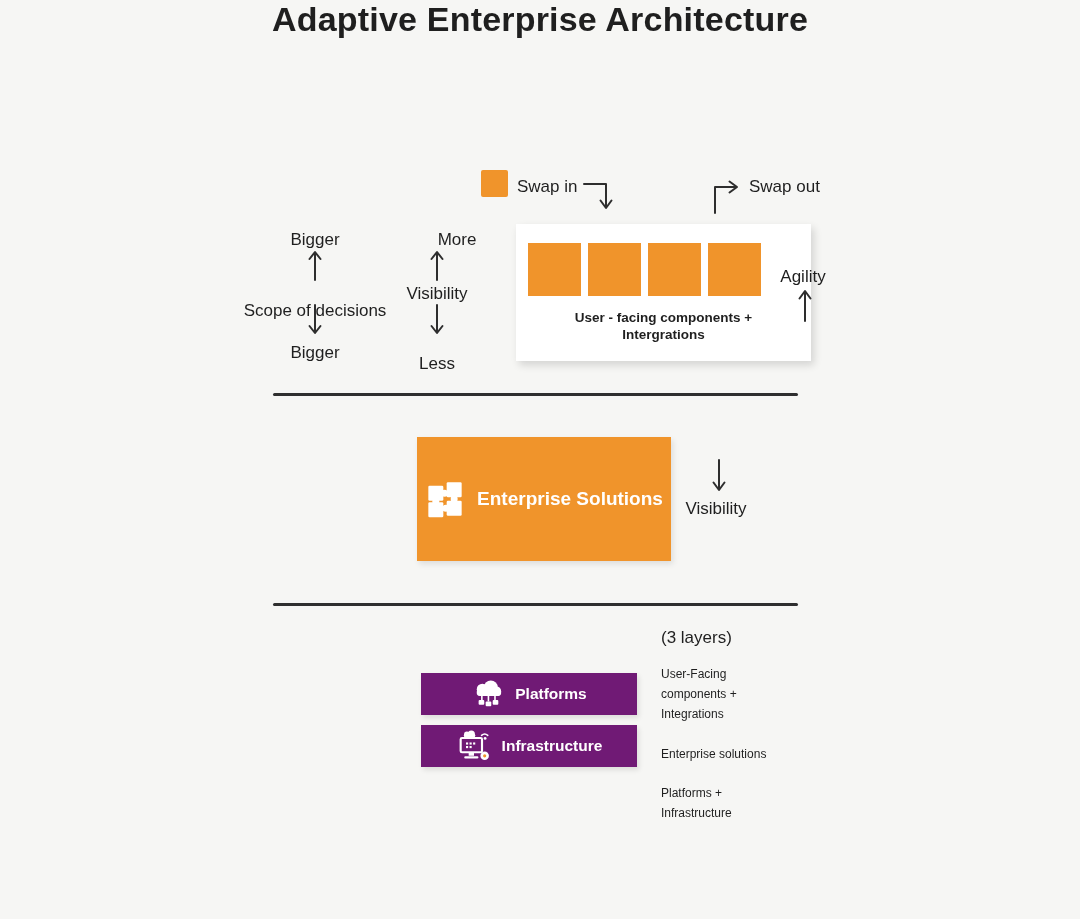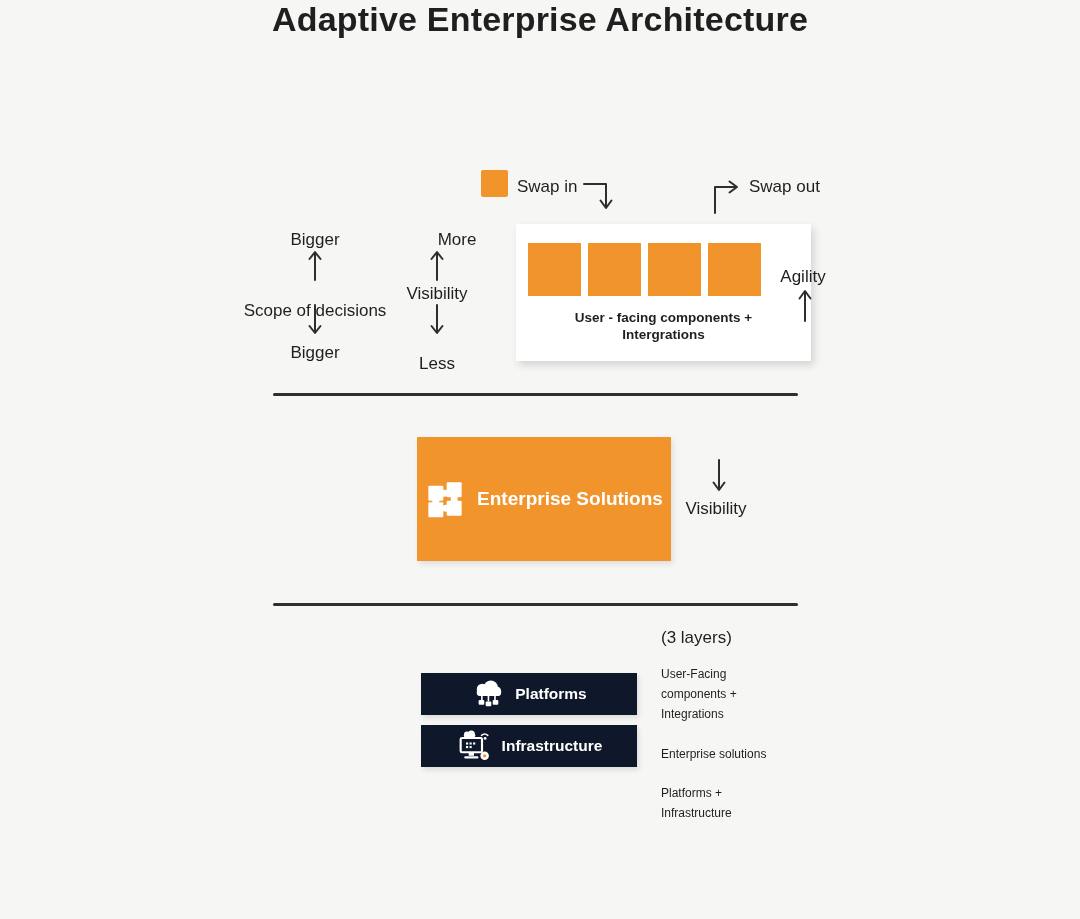--- a/index.html
+++ b/index.html
@@ -48,21 +48,21 @@
   .enterprise-box{
     left:417px;top:437px;width:254px;height:124px;background:#F0942B;
     display:flex;align-items:center;justify-content:center;gap:12px;
     box-shadow:2px 3px 6px rgba(0,0,0,0.10);
   }
   .enterprise-label{color:#fff;font-size:19px;font-weight:700;}
 
   .note{left:237px;top:694px;width:160px;font-size:20px;font-weight:700;line-height:24px;}
 
   .bar-box{
-    left:421px;width:216px;height:42px;background:#0f172a;
+    left:421px;width:216px;height:42px;background:#701a75;
     display:flex;align-items:center;justify-content:center;gap:10px;
     box-shadow:2px 3px 5px rgba(0,0,0,0.10);
   }
   .platforms-box{top:673px;}
   .infrastructure-box{top:725px;}
   .bar-label{color:#fff;font-size:15.5px;font-weight:700;}
 
   .layers-heading{left:661px;top:628px;}
   .layers-item{font-size:12px;line-height:20px;}
   .item1{left:661px;top:664px;}

